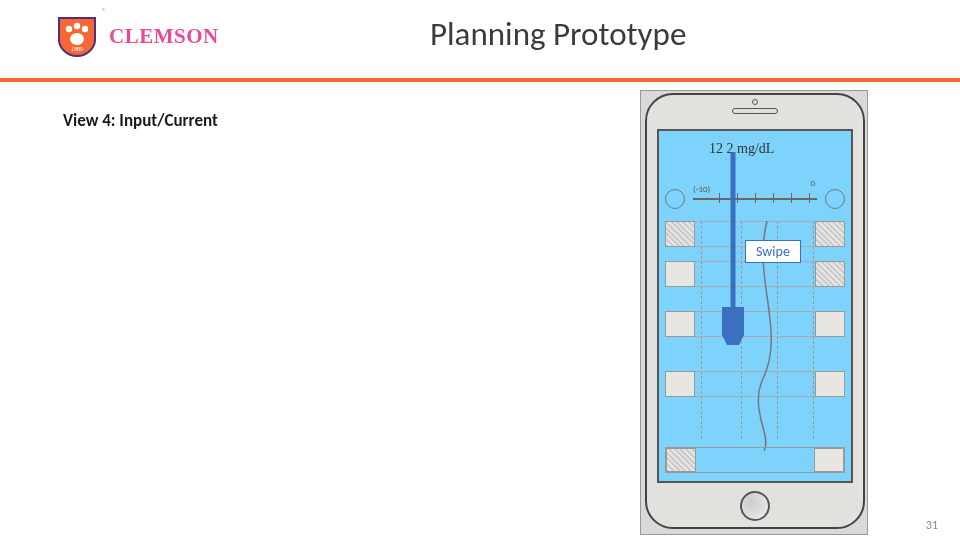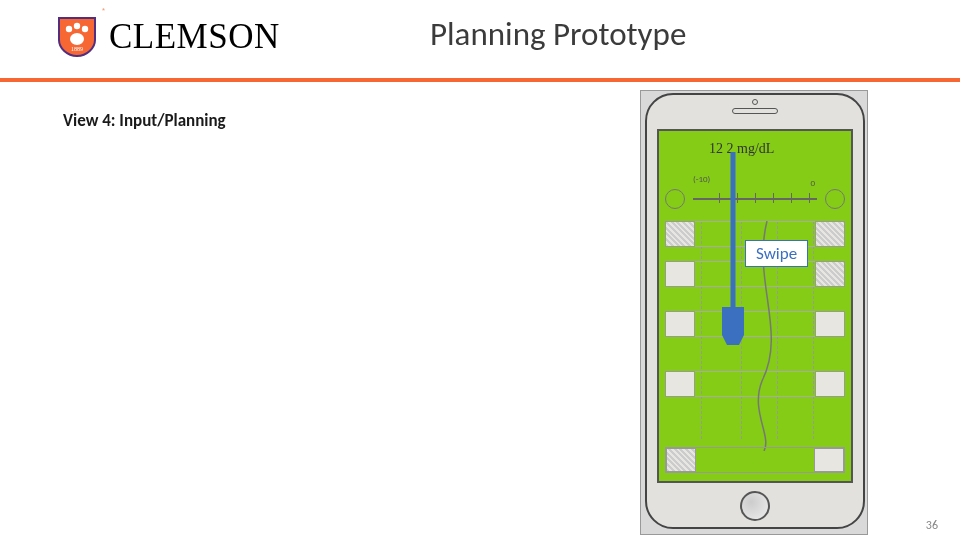--- a/index.html
+++ b/index.html
@@ -7,54 +7,54 @@
 
   .slide { position: relative; width: 960px; height: 540px; }
 
   
   .header { position: absolute; top: 0; left: 0; right: 0; height: 72px; display: flex; align-items: center; }
   .logo-block { display: flex; align-items: center; gap: 10px; padding-left: 55px; }
   .paw-badge { width: 44px; height: 44px; position: relative; }
   .paw-shield { width: 44px; height: 44px; }
   .logo-text { display: flex; flex-direction: column; line-height: 1; }
   .logo-reg { position: absolute; left: 102px; top: 6px; font-size: 8px; color: #F66733; }
-  .clemson { font-family: Georgia, "Times New Roman", serif; font-weight: 400; color: #000000; font-size: 35px; letter-spacing: 0.5px; }
+  .clemson { font-family: Georgia, "Times New Roman", serif; font-weight: 700; color: #ec4899; font-size: 21px; letter-spacing: 0.5px; }
   .dept { font-size: 11px; letter-spacing: 2.2px; color: #522D80; font-weight: 600; margin-top: 3px; border-top: 1px solid #bbb; border-bottom: 1px solid #bbb; padding: 2px 0; width: 188px; text-align: center; }
 
   .title { position: absolute; left: 430px; top: 14px; font-size: 33px; font-weight: 300; color: #3b3b3b; }
 
   .hr-line { position: absolute; top: 78px; left: 0; right: 0; height: 4px; background: #F66733; }
 
   .subtitle { position: absolute; left: 63px; top: 110px; font-size: 17px; font-weight: 700; color: #1a1a1a; }
 
   
   .phone-wrap { position: absolute; left: 640px; top: 90px; width: 228px; height: 445px; background: #d9d9d9; border: 1px solid #999; }
   .phone-body { position: absolute; left: 4px; top: 2px; width: 220px; height: 436px; border: 2px solid #444; border-radius: 28px; background: #e2e1dd; }
   .speaker { position: absolute; left: 50%; top: 13px; transform: translateX(-50%); width: 46px; height: 6px; border-radius: 4px; border: 1.5px solid #555; }
   .cam { position: absolute; left: 50%; top: 4px; transform: translateX(-50%); width: 6px; height: 6px; border-radius: 50%; border: 1.5px solid #555; }
   .home { position: absolute; left: 50%; bottom: 6px; transform: translateX(-50%); width: 30px; height: 30px; border-radius: 50%; border: 2px solid #555; background: radial-gradient(circle at 35% 35%, #ccc, #eee); }
-  .screen { position: absolute; left: 10px; right: 10px; top: 34px; bottom: 44px; border: 2px solid #555; background: #84cc16; }
+  .screen { position: absolute; left: 10px; right: 10px; top: 34px; bottom: 44px; border: 2px solid #555; background: #7dd3fc; }
 
   
   .sketch { position: absolute; inset: 0; }
   .reading { position: absolute; top: 10px; left: 50px; font-family: "Comic Sans MS", cursive; font-size: 14px; color: #333; }
   .circle-l, .circle-r { position: absolute; width: 20px; height: 20px; border: 1.5px solid #777; border-radius: 50%; top: 58px; }
   .circle-l { left: 6px; }
   .circle-r { right: 6px; }
   .axis { position: absolute; left: 34px; right: 34px; top: 67px; height: 2px; background: #666; }
   .tick { position: absolute; width: 1px; height: 10px; background: #666; top: 62px; }
   .grid-area { position: absolute; left: 6px; right: 6px; top: 90px; bottom: 42px; }
   .vline { position: absolute; top: 0; bottom: 0; border-left: 1px dashed #999; }
   .hrow { position: absolute; left: 0; right: 0; height: 26px; border: 1px solid #aaa; }
   .side-box { position: absolute; width: 30px; height: 26px; border: 1px solid #999; background: repeating-linear-gradient(45deg,#ccc,#ccc 2px,#e8e6e0 2px,#e8e6e0 4px); }
   .bottom-row { position: absolute; left: 6px; right: 6px; bottom: 8px; height: 26px; border: 1px solid #999; }
   .curve { position: absolute; left: 38%; top: 90px; bottom: 42px; width: 70px; }
 
   
-  .swipe-label { position: absolute; left: 745px; top: 240px; background: #fff; border: 1.5px solid #3b6fbf; padding: 2px 10px; font-size: 17px; color: #3b6fbf; }
+  .swipe-label { position: absolute; left: 745px; top: 240px; background: #fff; border: 1.5px solid #3b6fbf; padding: 2px 10px; font-size: 14px; color: #3b6fbf; }
   .swipe-arrow { position: absolute; left: 722px; top: 150px; }
 
   .page-num { position: absolute; right: 22px; bottom: 8px; font-size: 12px; color: #888; }
 </style>
 </head>
 <body>
 
 <div class="slide">
 
   <div class="header">
@@ -71,40 +71,40 @@
       </div>
       <span class="logo-reg">®</span>
       <div class="logo-text">
         <span class="clemson">CLEMSON</span>
       </div>
     </div>
   </div>
 
   <div class="title">Planning Prototype</div>
   <div class="hr-line"></div>
-  <div class="subtitle">View 4: Input/Planning</div>
+  <div class="subtitle">View 4: Input/Current</div>
 
   <div class="phone-wrap">
     <div class="phone-body">
       <div class="cam"></div>
       <div class="speaker"></div>
       <div class="screen">
         <div class="sketch">
           <div class="reading">12 2 mg/dL</div>
 
           <div class="circle-l"></div>
           <div class="circle-r"></div>
           <div class="axis"></div>
           <div class="tick" style="left:60px"></div>
           <div class="tick" style="left:78px"></div>
           <div class="tick" style="left:96px"></div>
           <div class="tick" style="left:114px"></div>
           <div class="tick" style="left:132px"></div>
           <div class="tick" style="left:150px"></div>
-          <span style="position:absolute;left:34px;top:42px;font-size:9px;color:#555">(-10)</span>
+          <span style="position:absolute;left:34px;top:52px;font-size:9px;color:#555">(-10)</span>
           <span style="position:absolute;right:36px;top:46px;font-size:9px;color:#555">0</span>
 
           <div class="grid-area">
             <div class="vline" style="left:20%"></div>
             <div class="vline" style="left:42%"></div>
             <div class="vline" style="left:62%"></div>
             <div class="vline" style="left:82%"></div>
 
             <div class="hrow" style="top:0"></div>
             <div class="side-box" style="top:0;left:0"></div>
@@ -140,14 +140,14 @@
   <svg class="swipe-arrow" width="22" height="195">
     <defs>
       <marker id="ah" markerWidth="12" markerHeight="12" refX="6" refY="6" orient="auto">
         <path d="M1 1 L11 6 L1 11 Z" fill="#3b6fbf"></path>
       </marker>
     </defs>
     <line x1="11" y1="2" x2="11" y2="182" stroke="#3b6fbf" stroke-width="5" marker-end="url(#ah)"></line>
   </svg>
   <div class="swipe-label">Swipe</div>
 
-  <div class="page-num">36</div>
+  <div class="page-num">31</div>
 </div>
 
 </body></html>

